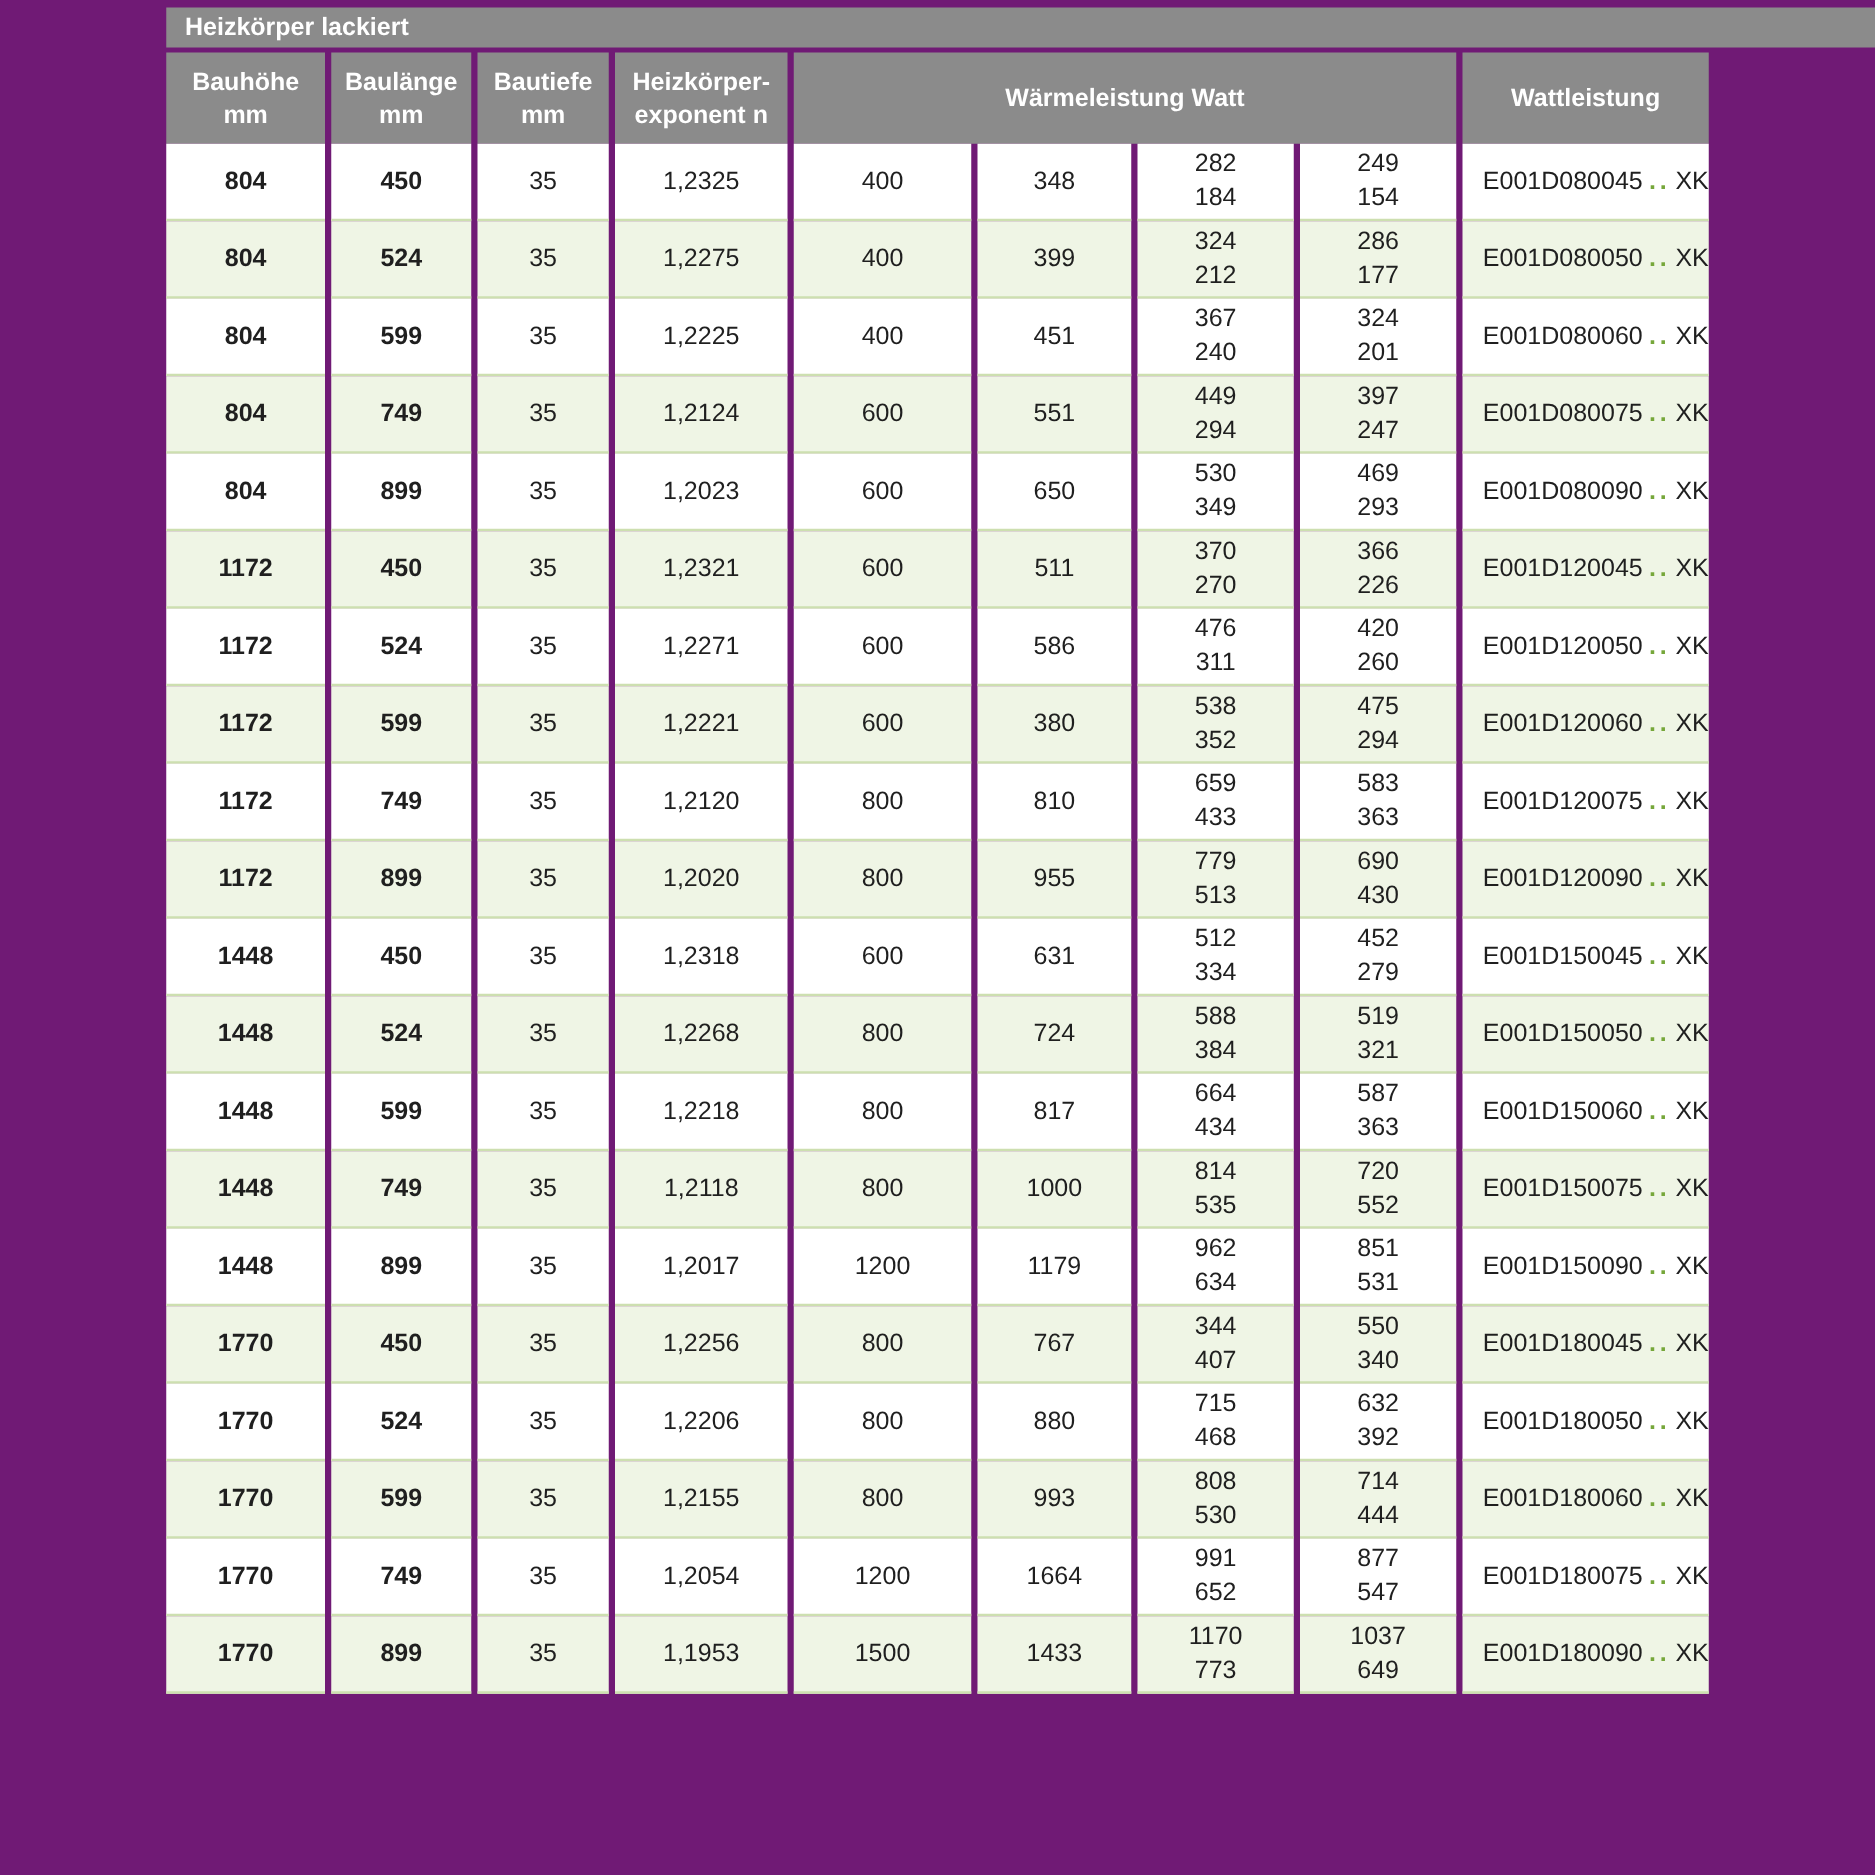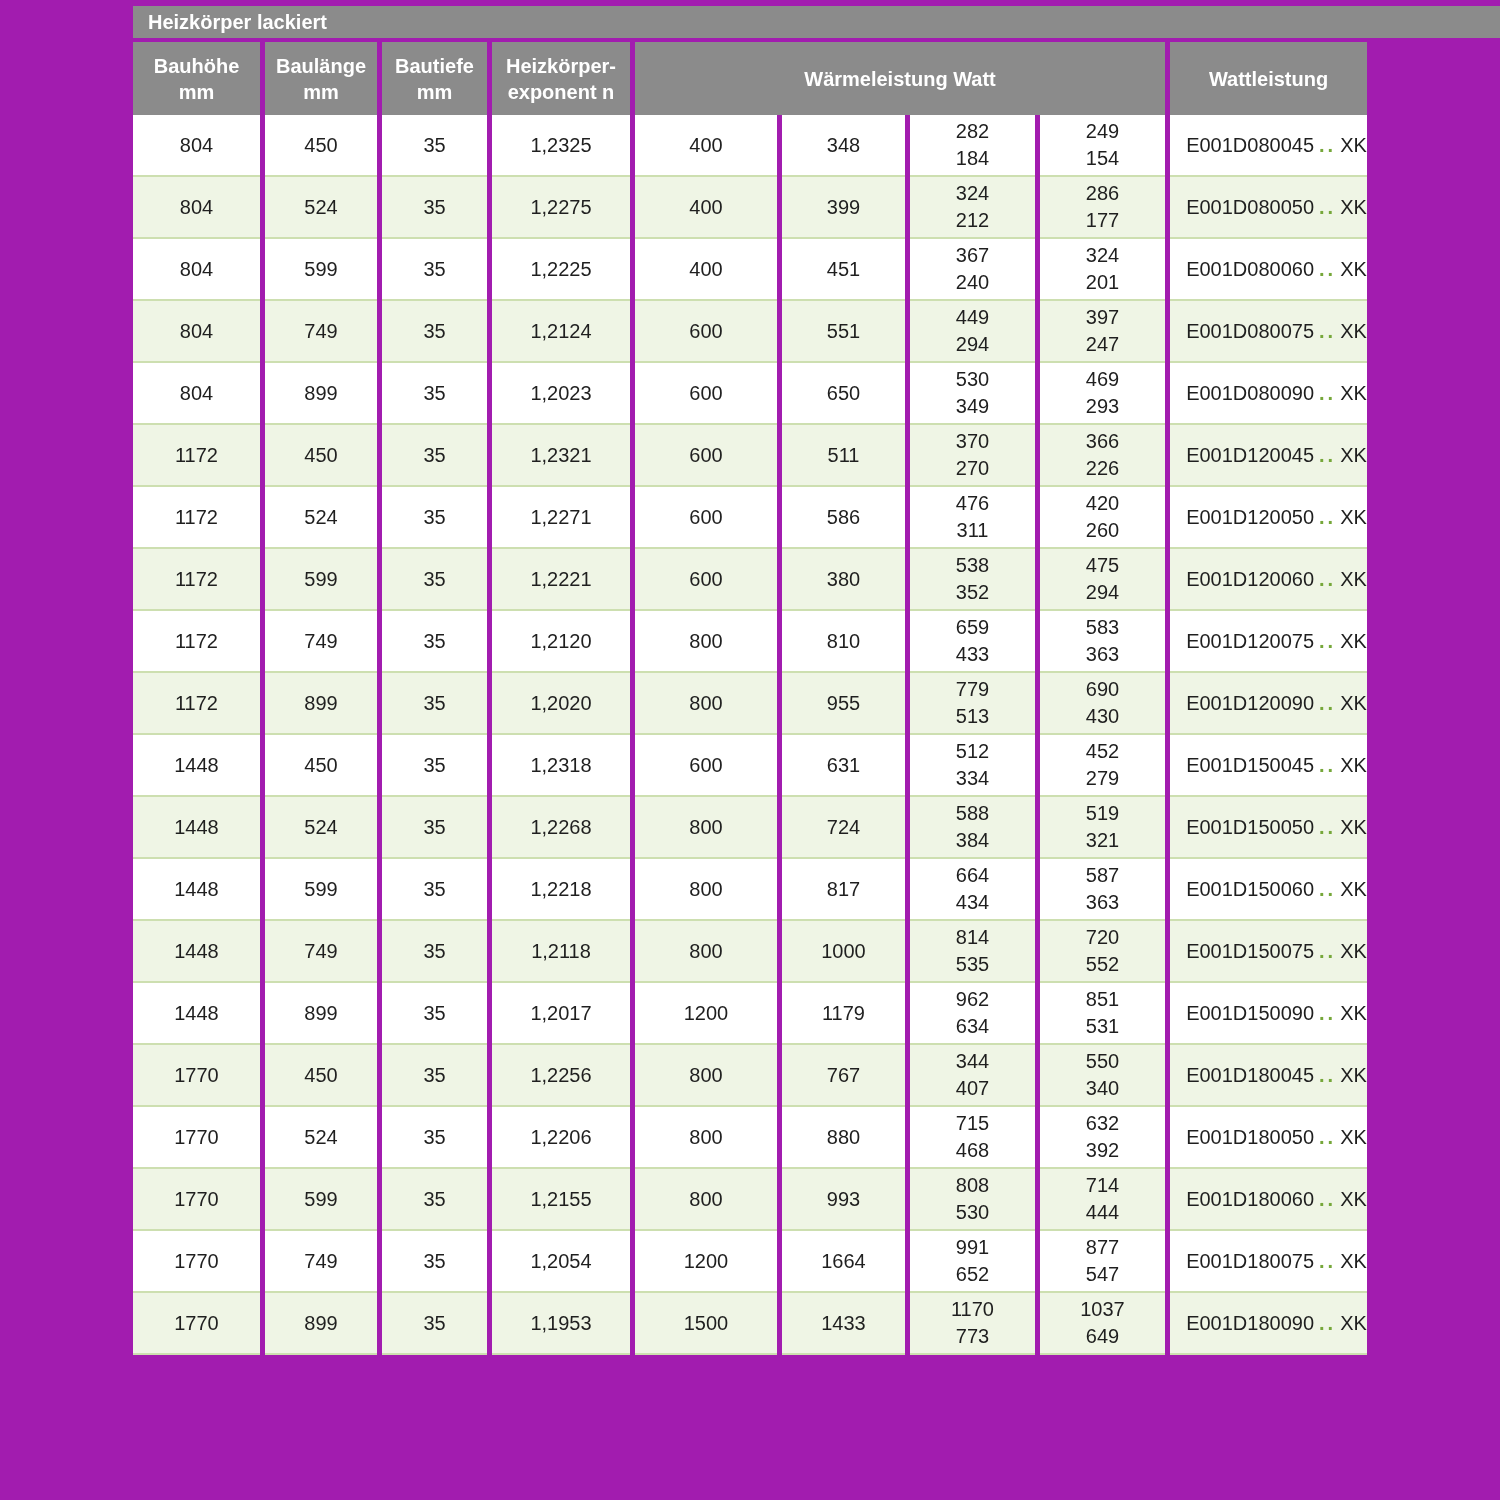--- a/index.html
+++ b/index.html
@@ -2,21 +2,21 @@
 <html><head>
 <meta charset="utf-8">
 <style>
   * { margin:0; padding:0; box-sizing:border-box; }
   html,body { background:#ffffff; }
   body {
     width:1500px; height:1500px;
     font-family:"Liberation Sans", sans-serif;
     color:#1f1f1f;
   }
-  .page { position:relative; width:1500px; height:1500px; overflow:hidden; background:#a21caf; }
+  .page { position:relative; width:1500px; height:1500px; overflow:hidden; background:#701a75; }
 
   .title-bar {
     position:absolute; left:133px; right:0; top:6px; height:32px;
     background:#8b8b8b; color:#fff;
     font-size:20px; font-weight:bold;
     line-height:32px; padding-left:15px;
   }
 
   .table-wrap { position:absolute; left:128px; top:42px; width:1244px; }
 
@@ -45,22 +45,22 @@
   }
 
   tbody td {
     height:62px; vertical-align:middle; text-align:center;
     font-size:20px; color:#1f1f1f;
     white-space:pre-line; line-height:1.35;
     border-bottom:2px solid #cddfb0;
     background:#ffffff;
   }
   tbody tr.alt td { background:#eff5e5; }
-  tbody td.bold { font-weight:normal; }
-  tbody td.artikel { text-align:center; padding-left:16px; white-space:nowrap; }
+  tbody td.bold { font-weight:bold; }
+  tbody td.artikel { text-align:right; padding-left:16px; white-space:nowrap; }
   .dots {
     color:#76a73a; font-weight:bold;
     letter-spacing:3px; margin:0 4px 0 5px;
   }
 </style>
 </head>
 <body>
 
 <div class="page">
 

